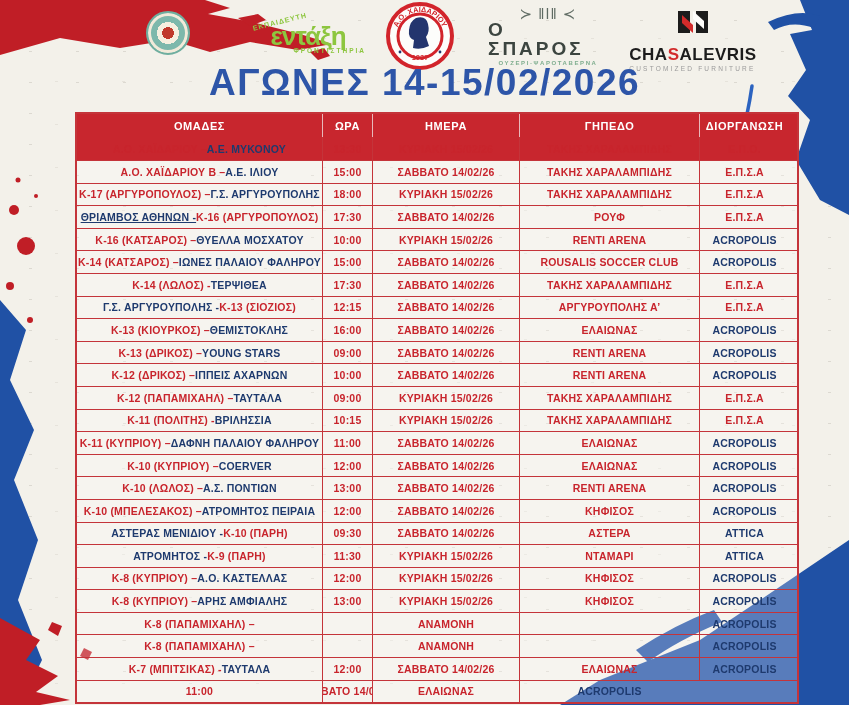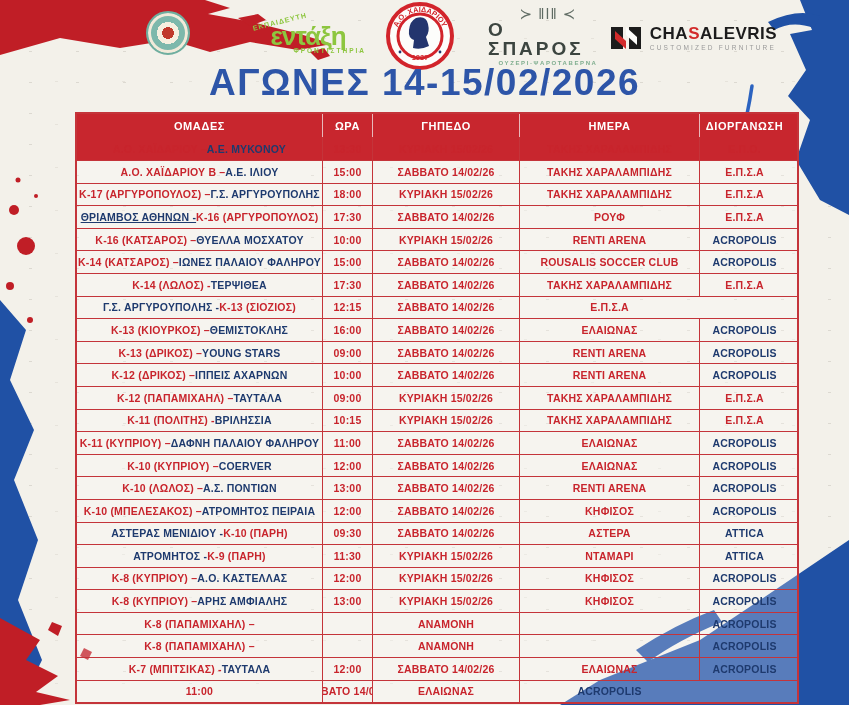--- a/index.html
+++ b/index.html
@@ -19,21 +19,21 @@
     border:2px solid #6fae9f;box-shadow:inset 0 0 0 3px #f2ead9;}
   .entaxi{left:248px;top:12px;width:120px;height:48px;}
   .entaxi .arc{font-size:7px;font-weight:bold;color:#8dc63f;letter-spacing:1px;transform:rotate(-14deg);align-self:flex-start;margin-left:4px;}
   .entaxi .name{font-size:26px;font-weight:bold;color:#8dc63f;line-height:22px;letter-spacing:-1px;}
   .entaxi .sub{font-size:6.5px;font-weight:bold;color:#8dc63f;letter-spacing:2px;align-self:flex-end;margin-right:2px;}
   .crest{left:386px;top:2px;width:68px;height:68px;}
   .sparos{left:488px;top:12px;width:120px;height:50px;}
   .sparos .pict{height:12px;display:flex;align-items:center;gap:2px;color:#5f6b63;font-size:15px;letter-spacing:1px;}
   .sparos .name{font-size:19px;font-weight:bold;color:#3c4540;letter-spacing:3px;line-height:19px;}
   .sparos .sub{font-size:6px;font-weight:bold;color:#7fae8f;letter-spacing:1.6px;margin-top:2px;}
-  .chasa{left:598px;top:16px;width:190px;height:44px;flex-direction:row;gap:7px;}
+  .chasa{left:598px;top:16px;width:190px;height:44px;flex-direction:column;gap:7px;}
   .chasa .mark{width:34px;height:34px;position:relative;flex:0 0 auto;}
   .chasa .texts{display:flex;flex-direction:column;}
   .chasa .name{font-size:17px;font-weight:bold;letter-spacing:0.5px;color:#1c1c1c;line-height:17px;}
   .chasa .sub{font-size:6.5px;color:#9a9a9a;letter-spacing:2.2px;margin-top:2px;}
 
   .title{position:absolute;left:0;top:62px;width:849px;text-align:center;
     font-size:37px;font-weight:bold;color:#2d55a8;letter-spacing:1.5px;}
 
   
   .tbl{position:absolute;left:75px;top:112px;width:720px;border:2px solid #c4343a;background:rgba(255,255,255,0.25);}
@@ -136,22 +136,22 @@
       </span>
     </div>
   </div>
 
   <div class="title">ΑΓΩΝΕΣ 14-15/02/2026</div>
 
   <div class="tbl">
     <div class="trow" id="hdr-row">
         <div class="tcell hcell">ΟΜΑΔΕΣ</div>
         <div class="tcell hcell">ΩΡΑ</div>
+        <div class="tcell hcell">ΗΜΕΡΑ</div>
         <div class="tcell hcell">ΓΗΠΕΔΟ</div>
-        <div class="tcell hcell">ΗΜΕΡΑ</div>
         <div class="tcell hcell">ΔΙΟΡΓΑΝΩΣΗ</div>
       </div>
     <div id="body-rows">
         <div class="trow">
           <div class="tcell">
             <span style="color: rgb(200, 36, 44);">Α.Ο. ΧΑΪΔΑΡΙΟΥ – </span>
             <span style="color: rgb(30, 58, 110);">Α.Ε. ΜΥΚΟΝΟΥ</span>
           </div>
           <div class="tcell" style="color: rgb(200, 36, 44);">13:30</div>
           <div class="tcell" style="color: rgb(200, 36, 44);">ΚΥΡΙΑΚΗ 15/02/26</div>
@@ -218,20 +218,21 @@
           <div class="tcell" style="color: rgb(200, 36, 44);">ΤΑΚΗΣ ΧΑΡΑΛΑΜΠΙΔΗΣ</div>
           <div class="tcell" style="color: rgb(200, 36, 44);">Ε.Π.Σ.Α</div>
         </div>
         <div class="trow">
           <div class="tcell">
             <span style="color: rgb(30, 58, 110);">Γ.Σ. ΑΡΓΥΡΟΥΠΟΛΗΣ - </span>
             <span style="color: rgb(200, 36, 44);">Κ-13 (ΣΙΟΖΙΟΣ)</span>
           </div>
           <div class="tcell" style="color: rgb(200, 36, 44);">12:15</div>
           <div class="tcell" style="color: rgb(200, 36, 44);">ΣΑΒΒΑΤΟ 14/02/26</div>
+          <div class="tcell" style="color: rgb(200, 36, 44);">ΑΡΓΥΡΟΥΠΟΛΗΣ Α’</div>
           <div class="tcell" style="color: rgb(200, 36, 44);">Ε.Π.Σ.Α</div>
         </div>
         <div class="trow">
           <div class="tcell">
             <span style="color: rgb(200, 36, 44);">Κ-13 (ΚΙΟΥΡΚΟΣ) – </span>
             <span style="color: rgb(30, 58, 110);">ΘΕΜΙΣΤΟΚΛΗΣ</span>
           </div>
           <div class="tcell" style="color: rgb(200, 36, 44);">16:00</div>
           <div class="tcell" style="color: rgb(200, 36, 44);">ΣΑΒΒΑΤΟ 14/02/26</div>
           <div class="tcell" style="color: rgb(200, 36, 44);">ΕΛΑΙΩΝΑΣ</div>

